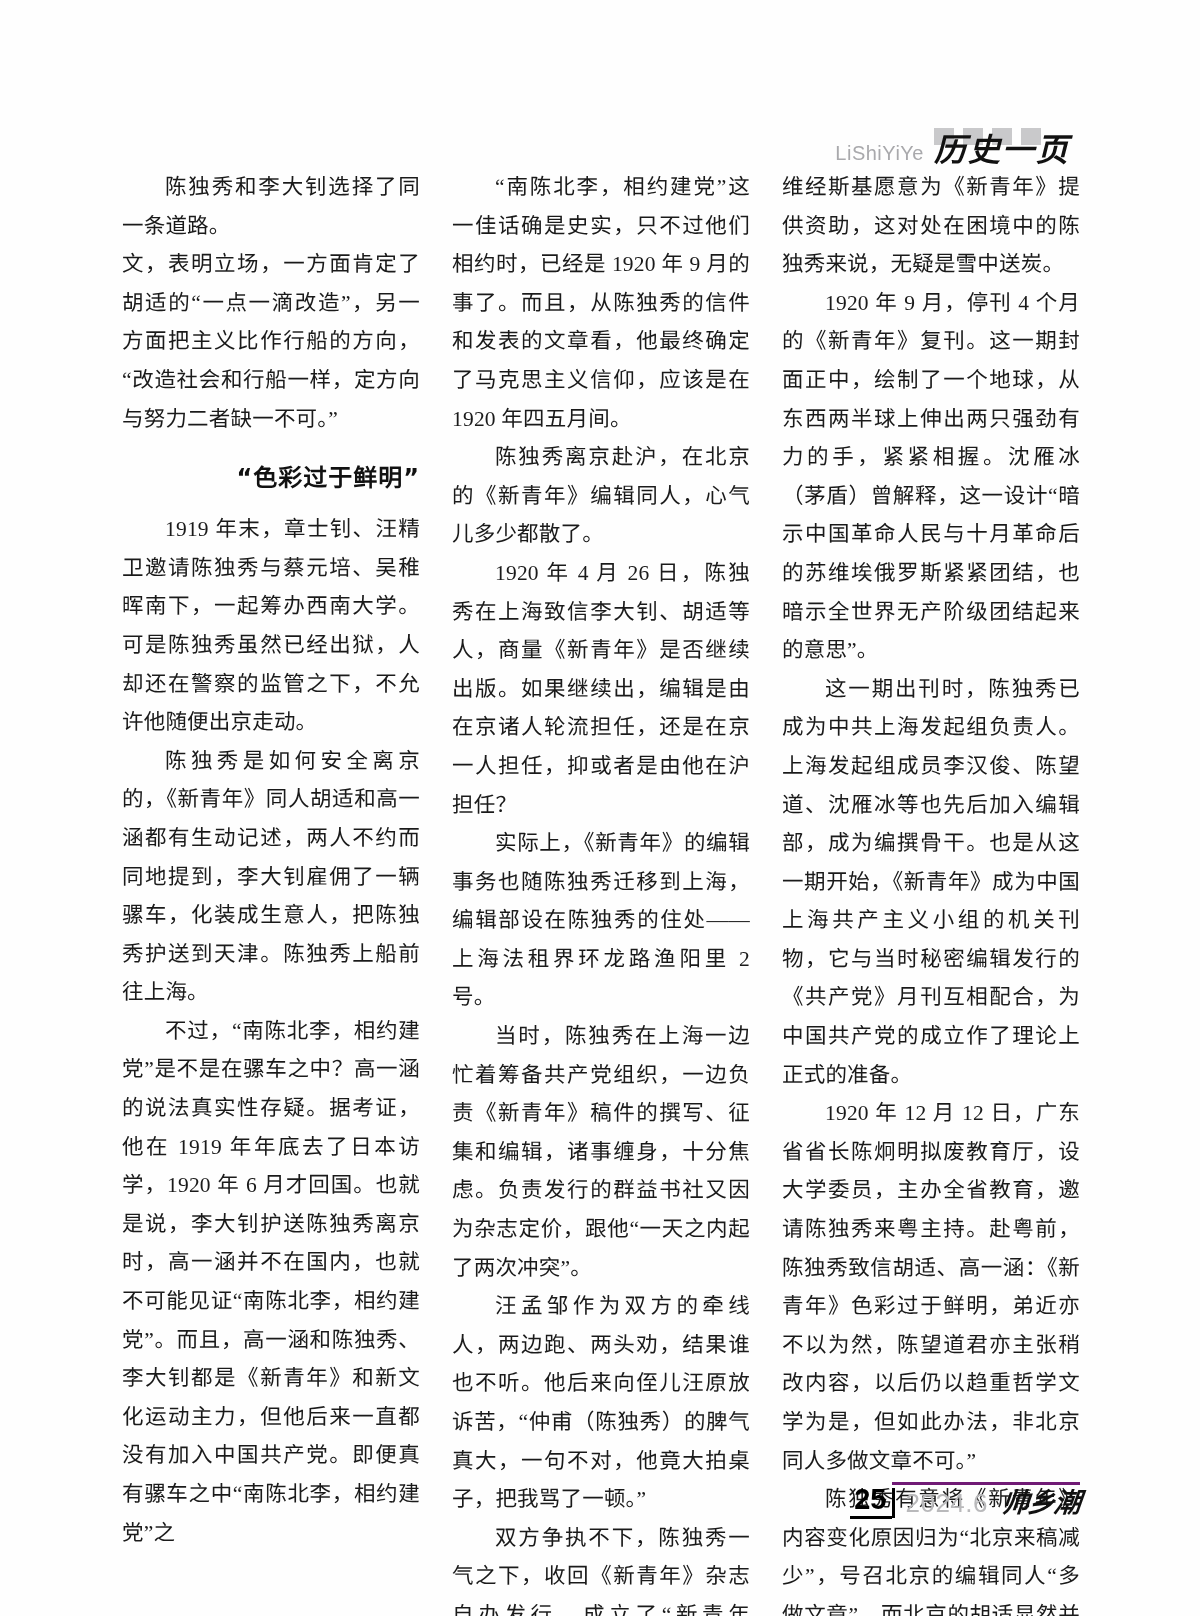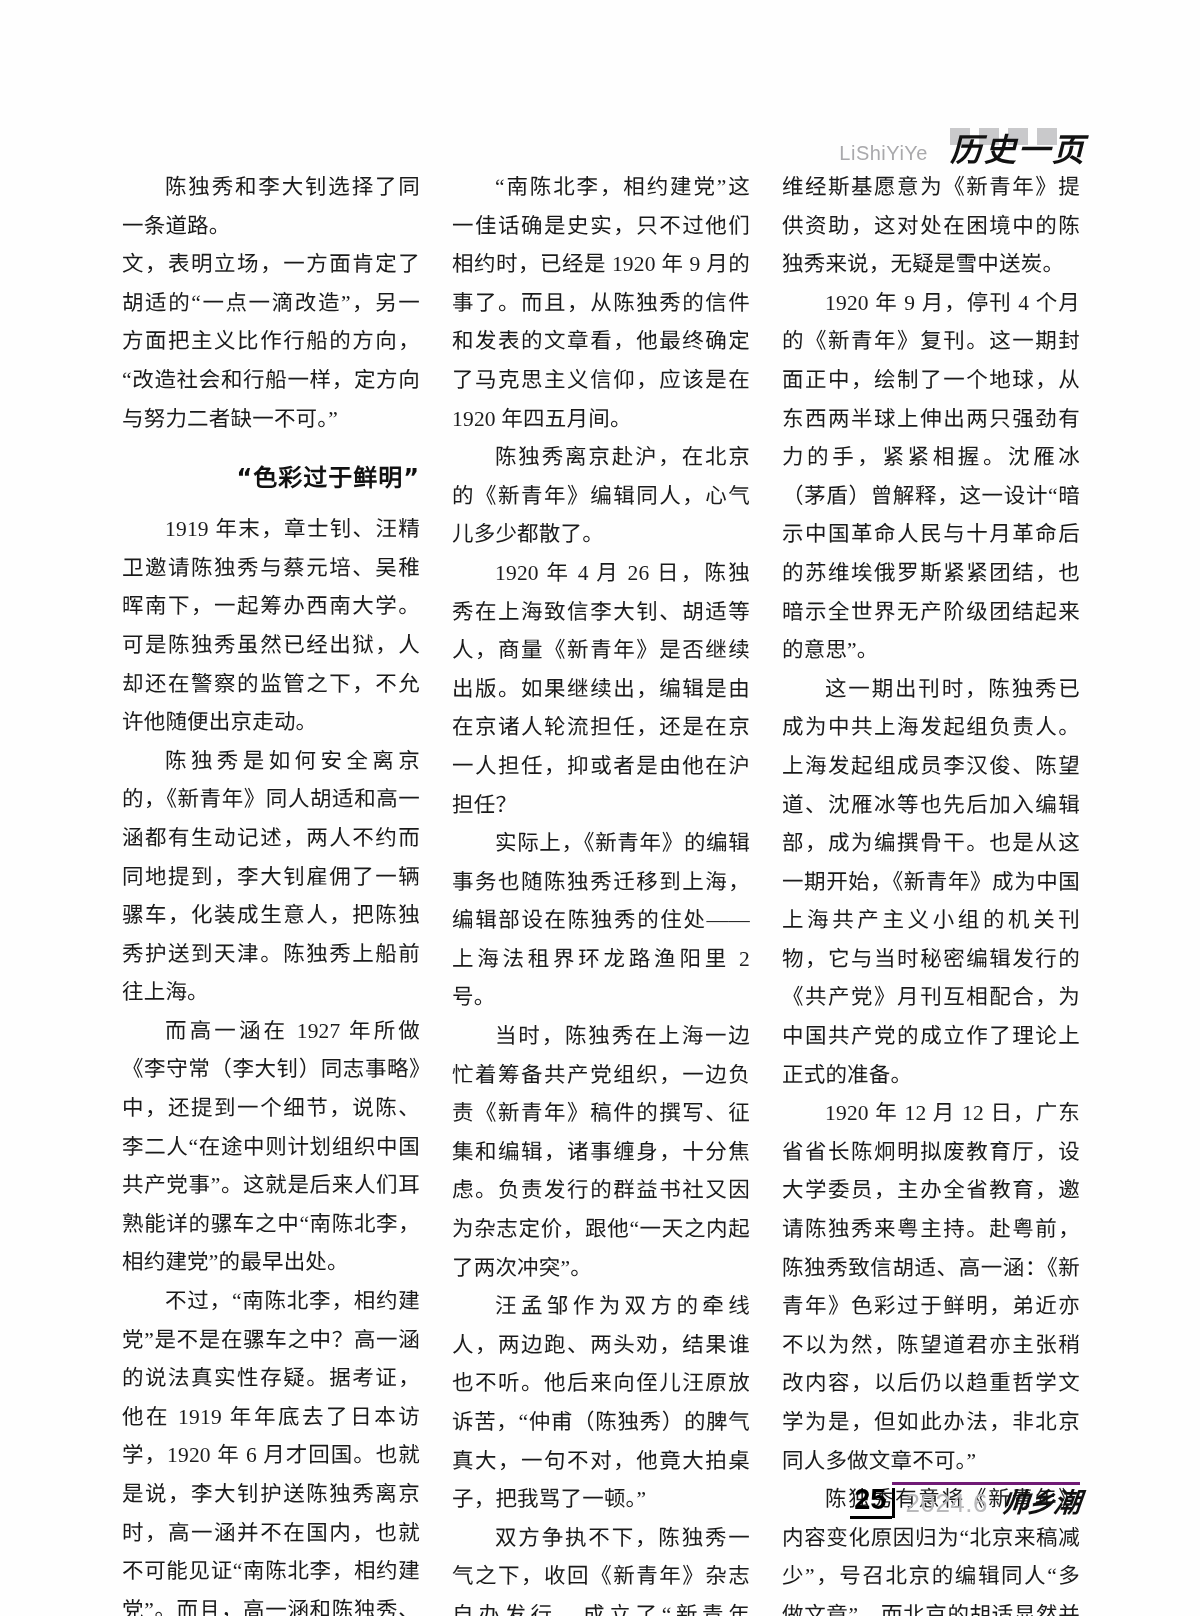--- a/index.html
+++ b/index.html
@@ -19,24 +19,24 @@
     margin: 0 auto;
     background: #fefefe;
     overflow: hidden;
     box-sizing: border-box;
   }
 
   
   .runhead {
     position: absolute;
     top: 122px;
-    right: 112px;
+    right: 128px;
     display: flex;
     align-items: flex-end;
-    gap: 20px;
+    gap: 8px;
     height: 46px;
   }
   .runhead-pinyin {
     font-family: "Liberation Sans", "DejaVu Sans", sans-serif;
     font-size: 20px;
     letter-spacing: 0.5px;
     color: #a9a9ac;
     line-height: 1;
     padding-bottom: 5px;
     white-space: nowrap;
@@ -189,21 +189,20 @@
     </div>
   </div>
 
   <div class="columns">
     <div class="col" id="col1">
         <p class="para indent">陈独秀和李大钊选择了同一条道路。</p>
         <p class="para">文，表明立场，一方面肯定了胡适的“一点一滴改造”，另一方面把主义比作行船的方向，“改造社会和行船一样，定方向与努力二者缺一不可。”</p>
         <h2 class="section-title">“色彩过于鲜明”</h2>
         <p class="para indent">1919 年末，章士钊、汪精卫邀请陈独秀与蔡元培、吴稚晖南下，一起筹办西南大学。可是陈独秀虽然已经出狱，人却还在警察的监管之下，不允许他随便出京走动。</p>
         <p class="para indent">陈独秀是如何安全离京的，《新青年》同人胡适和高一涵都有生动记述，两人不约而同地提到，李大钊雇佣了一辆骡车，化装成生意人，把陈独秀护送到天津。陈独秀上船前往上海。</p>
-        <p class="para indent">而高一涵在 1927 年所做《李守常（李大钊）同志事略》中，还提到一个细节，说陈、李二人“在途中则计划组织中国共产党事”。这就是后来人们耳熟能详的骡车之中“南陈北李，相约建党”的最早出处。</p>
         <p class="para indent">不过，“南陈北李，相约建党”是不是在骡车之中？高一涵的说法真实性存疑。据考证，他在 1919 年年底去了日本访学，1920 年 6 月才回国。也就是说，李大钊护送陈独秀离京时，高一涵并不在国内，也就不可能见证“南陈北李，相约建党”。而且，高一涵和陈独秀、李大钊都是《新青年》和新文化运动主力，但他后来一直都没有加入中国共产党。即便真有骡车之中“南陈北李，相约建党”之</p>
       </div>
     <div class="col" id="col2">
         <p class="para indent">“南陈北李，相约建党”这一佳话确是史实，只不过他们相约时，已经是 1920 年 9 月的事了。而且，从陈独秀的信件和发表的文章看，他最终确定了马克思主义信仰，应该是在 1920 年四五月间。</p>
         <p class="para indent">陈独秀离京赴沪，在北京的《新青年》编辑同人，心气儿多少都散了。</p>
         <p class="para indent">1920 年 4 月 26 日，陈独秀在上海致信李大钊、胡适等人，商量《新青年》是否继续出版。如果继续出，编辑是由在京诸人轮流担任，还是在京一人担任，抑或者是由他在沪担任？</p>
         <p class="para indent">实际上，《新青年》的编辑事务也随陈独秀迁移到上海，编辑部设在陈独秀的住处——上海法租界环龙路渔阳里 2 号。</p>
         <p class="para indent">当时，陈独秀在上海一边忙着筹备共产党组织，一边负责《新青年》稿件的撰写、征集和编辑，诸事缠身，十分焦虑。负责发行的群益书社又因为杂志定价，跟他“一天之内起了两次冲突”。</p>
         <p class="para indent">汪孟邹作为双方的牵线人，两边跑、两头劝，结果谁也不听。他后来向侄儿汪原放诉苦，“仲甫（陈独秀）的脾气真大，一句不对，他竟大拍桌子，把我骂了一顿。”</p>
         <p class="para indent">双方争执不下，陈独秀一气之下，收回《新青年》杂志自办发行，成立了“新青年社”。群益书社一纸诉讼，把陈独秀告上法庭，双方闹得很不愉快。</p>

